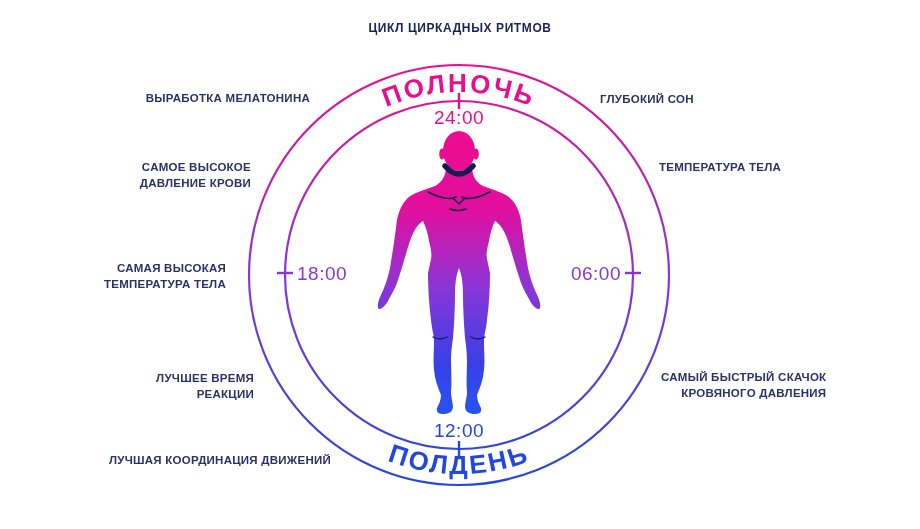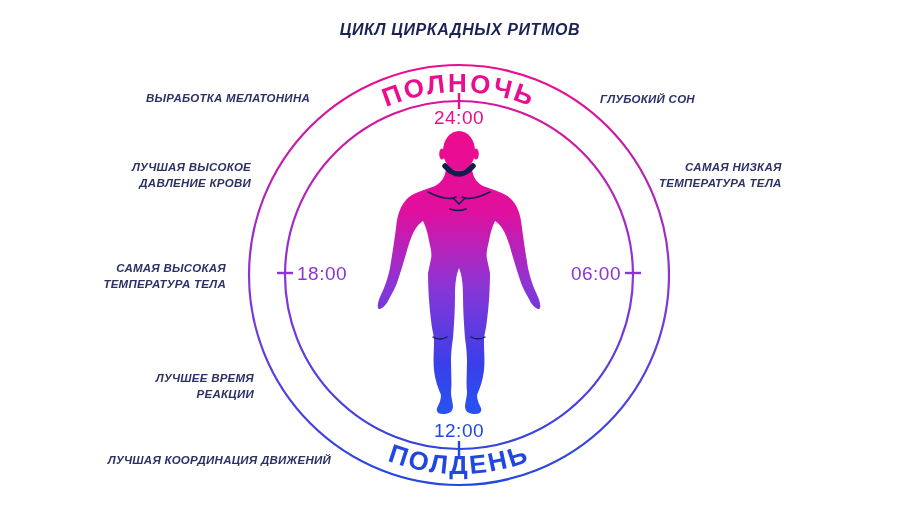--- a/index.html
+++ b/index.html
@@ -6,31 +6,30 @@
   #stage{
     position:relative;
     width:920px;height:529px;
     background:#ffffff;
     overflow:hidden;
     font-family:"Liberation Sans","DejaVu Sans",sans-serif;
   }
   .title{
     position:absolute;left:0;right:0;top:21px;
     text-align:center;
-    font-size:16px;font-weight:bold;letter-spacing:0.6px;
+    font-size:12px;font-weight:bold;letter-spacing:0.6px;
     color:#1B2256;
-    font-style:italic;
   }
   .lbl{
     position:absolute;
     font-size:11.5px;font-weight:bold;letter-spacing:0.25px;
     line-height:16px;color:#2B3166;
     white-space:nowrap;
   }
-  .lbl span{display:block;font-style:italic;}
+  .lbl span{display:block;}
   .lbl.left{text-align:right;}
   .lbl.right{text-align:right;}
   svg{position:absolute;left:0;top:0;}
 </style>
 </head>
 <body>
 
 <div id="stage">
 
   <div class="title">ЦИКЛ ЦИРКАДНЫХ РИТМОВ</div>
@@ -140,36 +139,39 @@
       <path d="M 428 192 C 440 198 450 200 456 197 M 490 192 C 478 198 468 200 462 197 M 453 198 L 459 204 L 465 198" fill="none" stroke="#151D4E" stroke-width="1.6" stroke-linecap="round" stroke-linejoin="round"></path>
       <path d="M 450 209 Q 458 212 466 209" fill="none" stroke="#151D4E" stroke-width="1.6" stroke-linecap="round"></path>
       <path d="M 433 337 Q 440 341 447 337 M 471 337 Q 478 341 485 337" fill="none" stroke="#151D4E" stroke-width="1.4" stroke-linecap="round"></path>
     </g>
   </svg>
 
   <div class="lbl left" style="right:610px;top:90px">
     <span>ВЫРАБОТКА МЕЛАТОНИНА</span>
   </div>
   <div class="lbl left" style="right:669px;top:159px">
-    <span>ЛУЧШАЯ ВЫСОКОЕ</span>
+    <span>САМОЕ ВЫСОКОЕ</span>
     <span>ДАВЛЕНИЕ КРОВИ</span>
   </div>
   <div class="lbl left" style="right:694px;top:260px">
     <span>САМАЯ ВЫСОКАЯ</span>
     <span>ТЕМПЕРАТУРА ТЕЛА</span>
   </div>
   <div class="lbl left" style="right:666px;top:370px">
     <span>ЛУЧШЕЕ ВРЕМЯ</span>
     <span>РЕАКЦИИ</span>
   </div>
   <div class="lbl left" style="right:589px;top:452px">
     <span>ЛУЧШАЯ КООРДИНАЦИЯ ДВИЖЕНИЙ</span>
   </div>
 
   <div class="lbl right" style="left:600px;top:91px">
     <span>ГЛУБОКИЙ СОН</span>
   </div>
   <div class="lbl right" style="left:659px;top:159px">
-    <span>САМАЯ НИЗКАЯ</span>
     <span>ТЕМПЕРАТУРА ТЕЛА</span>
+  </div>
+  <div class="lbl right" style="left:661px;top:369px">
+    <span>САМЫЙ БЫСТРЫЙ СКАЧОК</span>
+    <span>КРОВЯНОГО ДАВЛЕНИЯ</span>
   </div>
 
 </div>
 
 </body></html>

